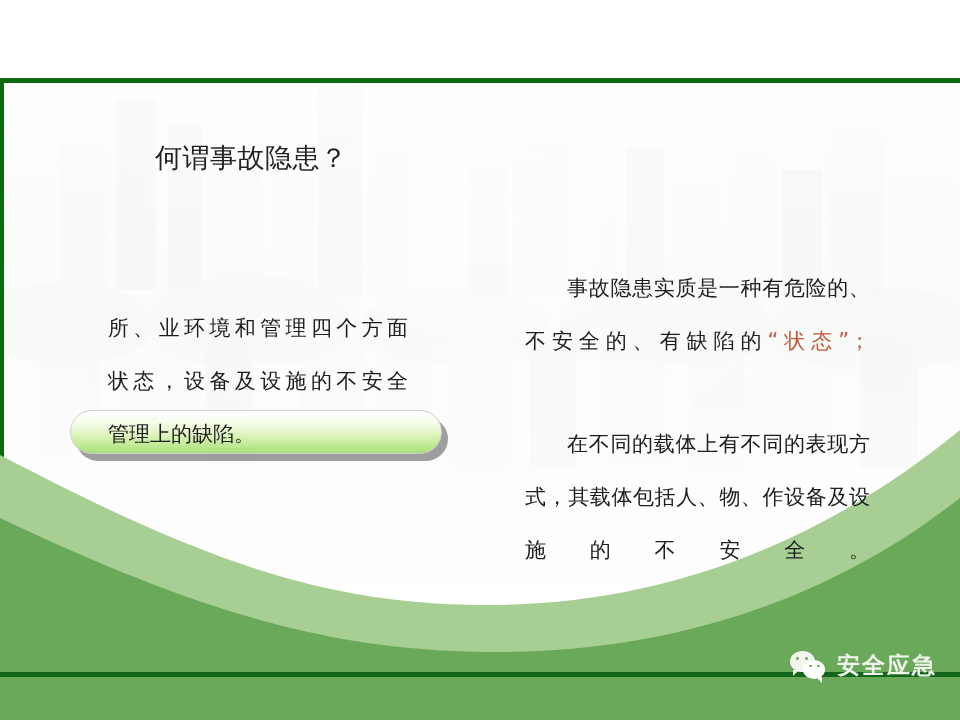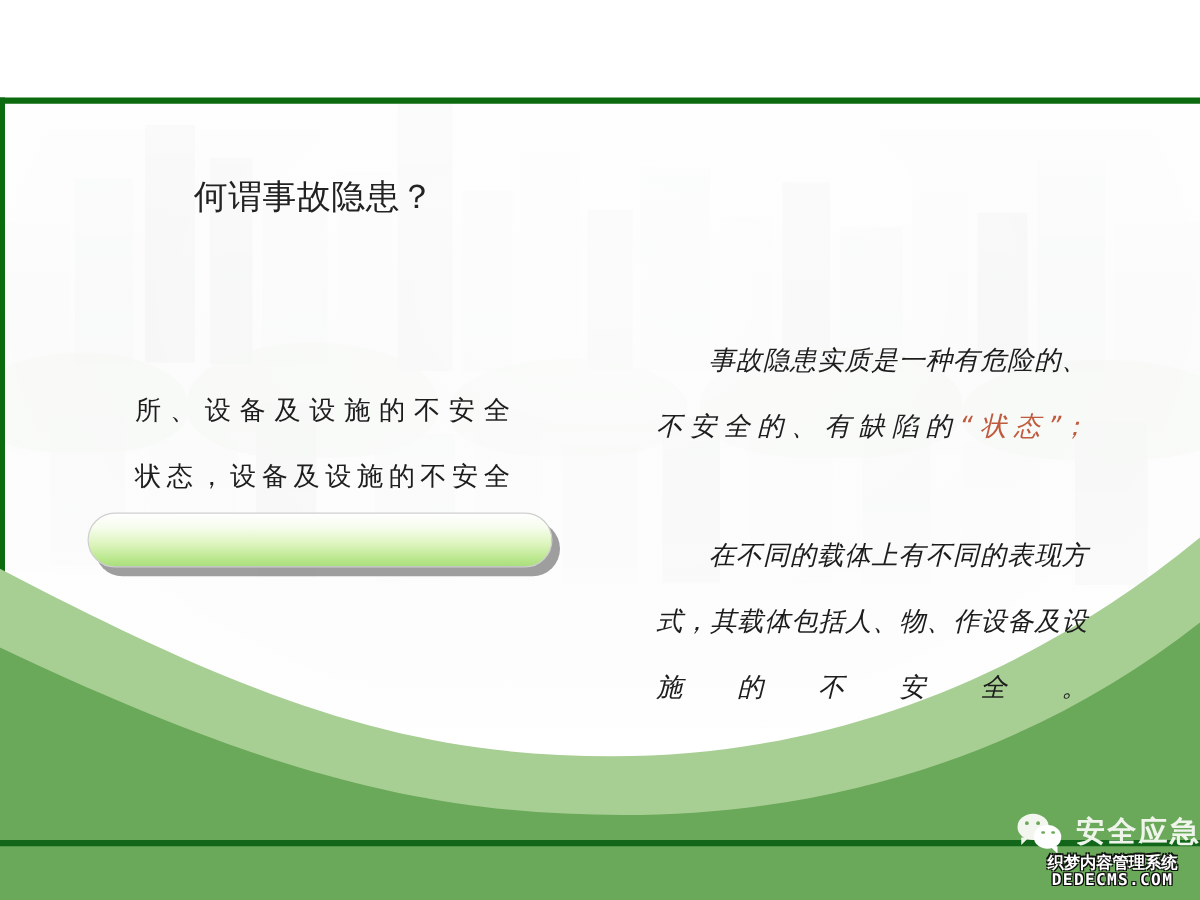--- a/index.html
+++ b/index.html
@@ -69,42 +69,42 @@
     position:absolute;left:108px;top:302px;width:300px;
     font-size:21px;line-height:53px;color:#1d1d1d;
     text-align:justify;text-align-last:justify;
   }
   .col-left .ind{ text-indent:42px; }
 
   .col-right{
     position:absolute;left:525px;top:262px;width:345px;
     font-size:21px;line-height:53px;color:#1d1d1d;
   }
-  .col-right p{margin:0;text-align:justify;text-align-last:justify;font-style:italic;}
+  .col-right p{margin:0;text-align:justify;text-align-last:justify;}
   .col-right p.gap{margin-top:50px;}
   .col-right .ind{ text-indent:42px; }
 
   .accent{color:#c05a3e;}
 
   
   .pill-shadow{
     position:absolute;left:76px;top:417px;width:372px;height:44px;
     background:#8d8d8d;border-radius:22px;opacity:.85;
   }
   .pill{
     position:absolute;left:70px;top:410px;width:372px;height:44px;
     border-radius:22px;
     background:linear-gradient(180deg,#ffffff 0%,#f6fded 26%,#ddf4bd 58%,#b7e68a 88%,#aadf7d 100%);
     border:1px solid #cfcfcf;
     box-sizing:border-box;
   }
 
   
   .footer-logo{
-    position:absolute;left:814px;top:650px;
+    position:absolute;left:790px;top:650px;
     display:flex;align-items:center;gap:9px;
   }
   .wechat-icon{
     position:relative;width:38px;height:30px;flex:0 0 auto;
   }
   .wechat-icon .b1{
     position:absolute;left:0;top:0;width:25px;height:21px;
     background:#f2f6ef;border-radius:50%;
   }
   .wechat-icon .b1:after{
@@ -205,40 +205,37 @@
     </svg>
   </div>
   <div class="bottom-rule"></div>
 
   <div class="slide-title">何谓事故隐患？</div>
 
   <div class="pill-shadow"></div>
   <div class="pill"></div>
 
   <div class="col-left">
-    <div>所、设备及设施的不安全</div>
+    <div>所、业环境和管理四个方面</div>
     <div>状态，设备及设施的不安全</div>
+    <div style="text-align-last:left;">管理上的缺陷。</div>
   </div>
 
   <div class="col-right">
     <p class="ind"><span>事故隐患实质是一种有危险</span><span>的、不安全的、有缺陷的</span><span class="accent">“状态”</span><span class="accent">；</span></p>
 
     <p class="gap ind"><span>在不同的载体上有不同的表</span><span>现方式，其载体包括人、物、作</span><span>设备及设施的不安全。</span></p>
   </div>
 
   <div class="footer-logo">
     <span class="wechat-icon">
       <span class="b1"></span>
       <span class="b2"></span>
       <i class="e1"></i>
       <i class="e2"></i>
       <i class="e3"></i>
       <i class="e4"></i>
     </span>
     <span class="logo-text">安全应急</span>
   </div>
 
-  <div class="watermark">
-    <div class="wm1">织梦内容管理系统</div>
-    <div class="wm2">DEDECMS.COM</div>
-  </div>
 
 </div>
 
 </body></html>

